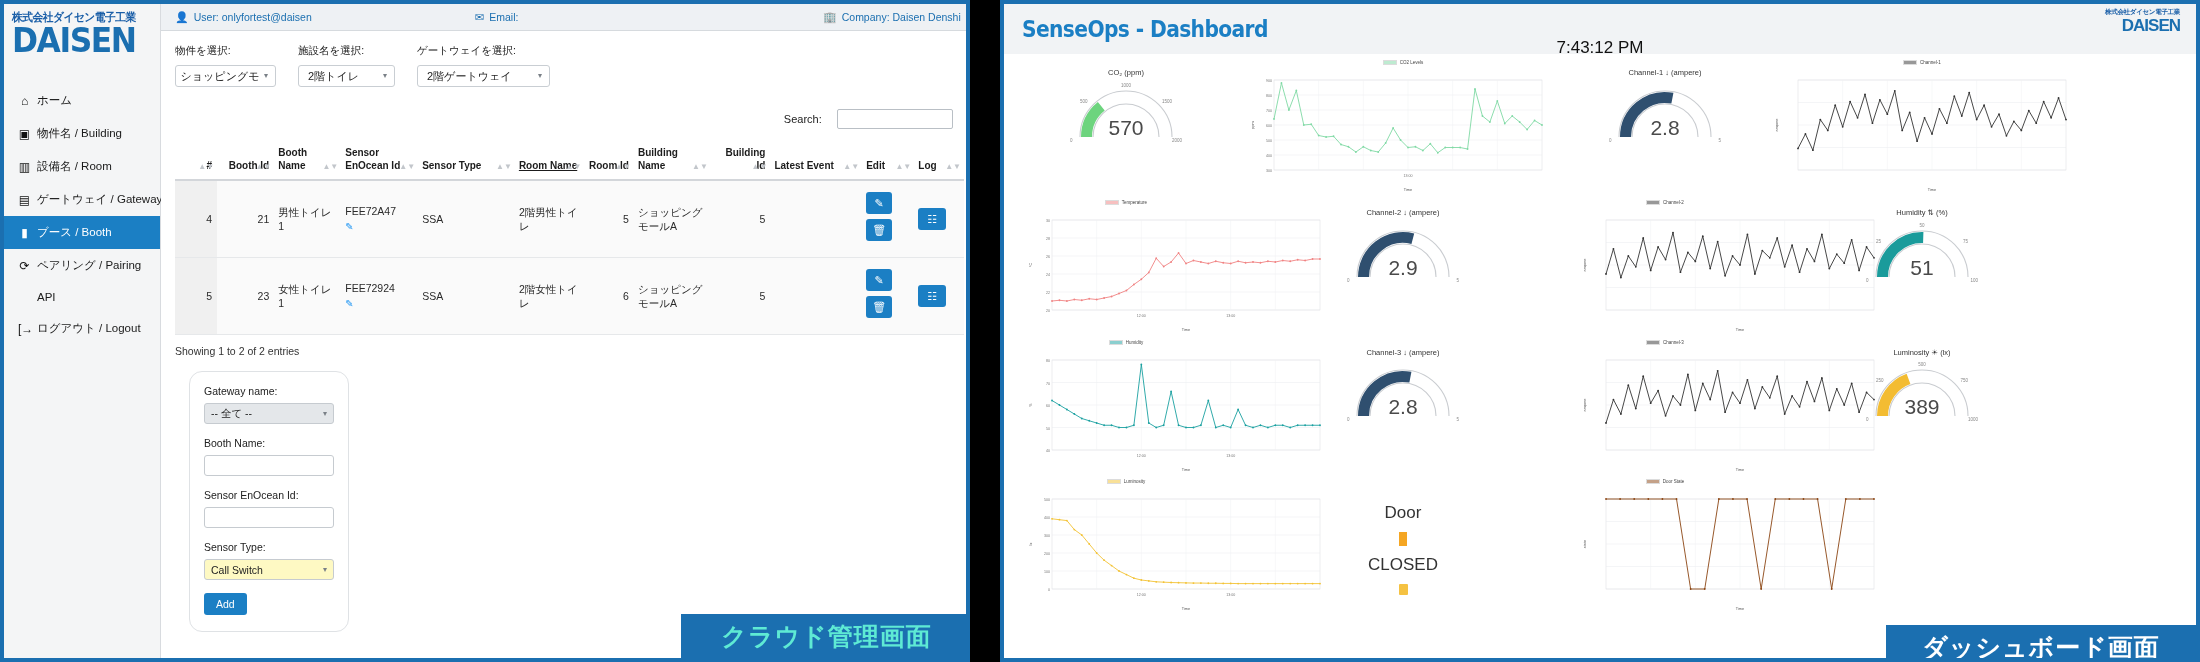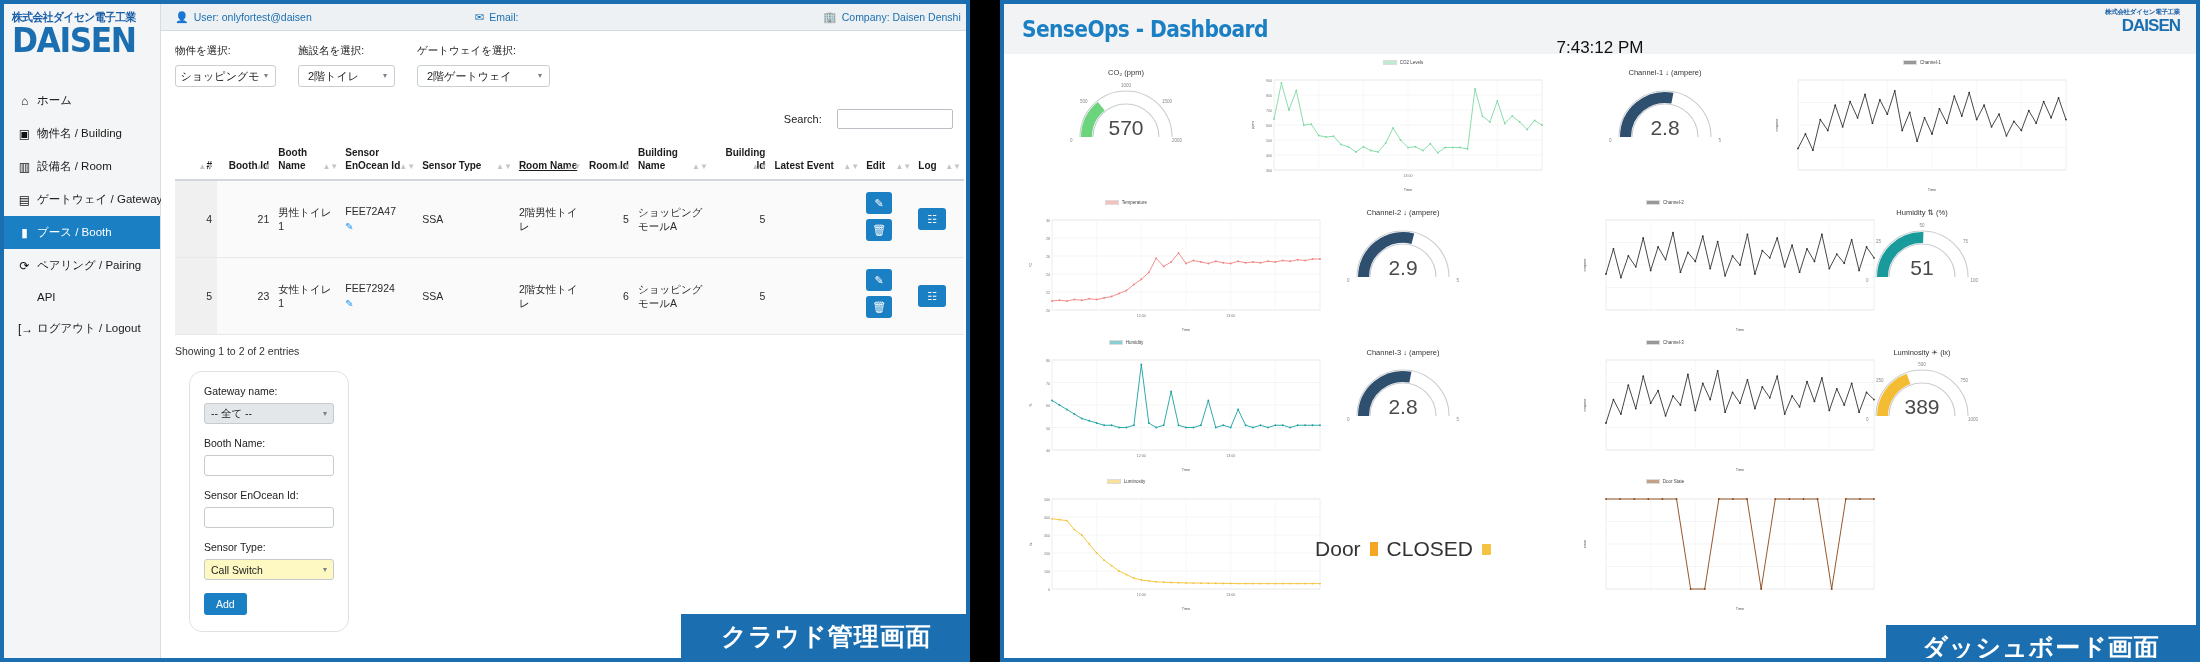--- a/index.html
+++ b/index.html
@@ -120,21 +120,21 @@
   }
   .fld-select.white{ background:#fef9c3; }
   .fld-select .caret{ position:absolute; right:6px; top:5px; font-size:8px; color:#7a8087; }
   .btn-add{
     background:#1b7fc4; color:#fff; font-size:10.5px; border:none; border-radius:3px;
     padding:5px 12px; cursor:pointer;
   }
 
   .badge-left{
     position:absolute; right:0; bottom:0; width:285px; height:44px;
-    background:#1b6fb0; color:#ffffff; font-size:25px; font-weight:bold;
+    background:#1b6fb0; color:#5eead4; font-size:25px; font-weight:bold;
     display:flex; align-items:center; justify-content:center; letter-spacing:1px;padding-left:6px;
   }
 
   
   .right-panel{
     position:absolute; left:1000px; top:0; width:1200px; height:662px;
     background:#fff; border:4px solid #1b6fb0; overflow:hidden;
   }
   .dash-head{
     height:50px; background:#f1f3f5; display:flex; align-items:center;
@@ -169,21 +169,21 @@
   }
   .gauge-tick{ font-size:4.5px; fill:#888; }
   .legend-box{
     display:flex; align-items:center; justify-content:center; gap:3px;
     font-size:4.5px; color:#444; margin-bottom:1px;
   }
   .legend-swatch{ width:14px; height:5px; border:1px solid #bbb; }
 
   .door-row{
     display:flex; align-items:center; justify-content:center; gap:9px;
-    font-size:21px; color:#333; height:100%;
+    font-size:17px; color:#333; height:100%;flex-direction:column;
   }
   .door-chip{ width:8px; height:14px; background:#f5a623; display:inline-block; }
   .door-lock{ width:9px; height:11px; background:#f5c242; display:inline-block; border-radius:1px;}
 
   .badge-right{
     position:absolute; right:0; bottom:0; width:310px; height:44px;
     background:#1b6fb0; color:#fff; font-size:25px; font-weight:bold;
     display:flex; align-items:center; justify-content:center; letter-spacing:1px;
   }
   svg text{ font-family:"Liberation Sans",sans-serif; }

